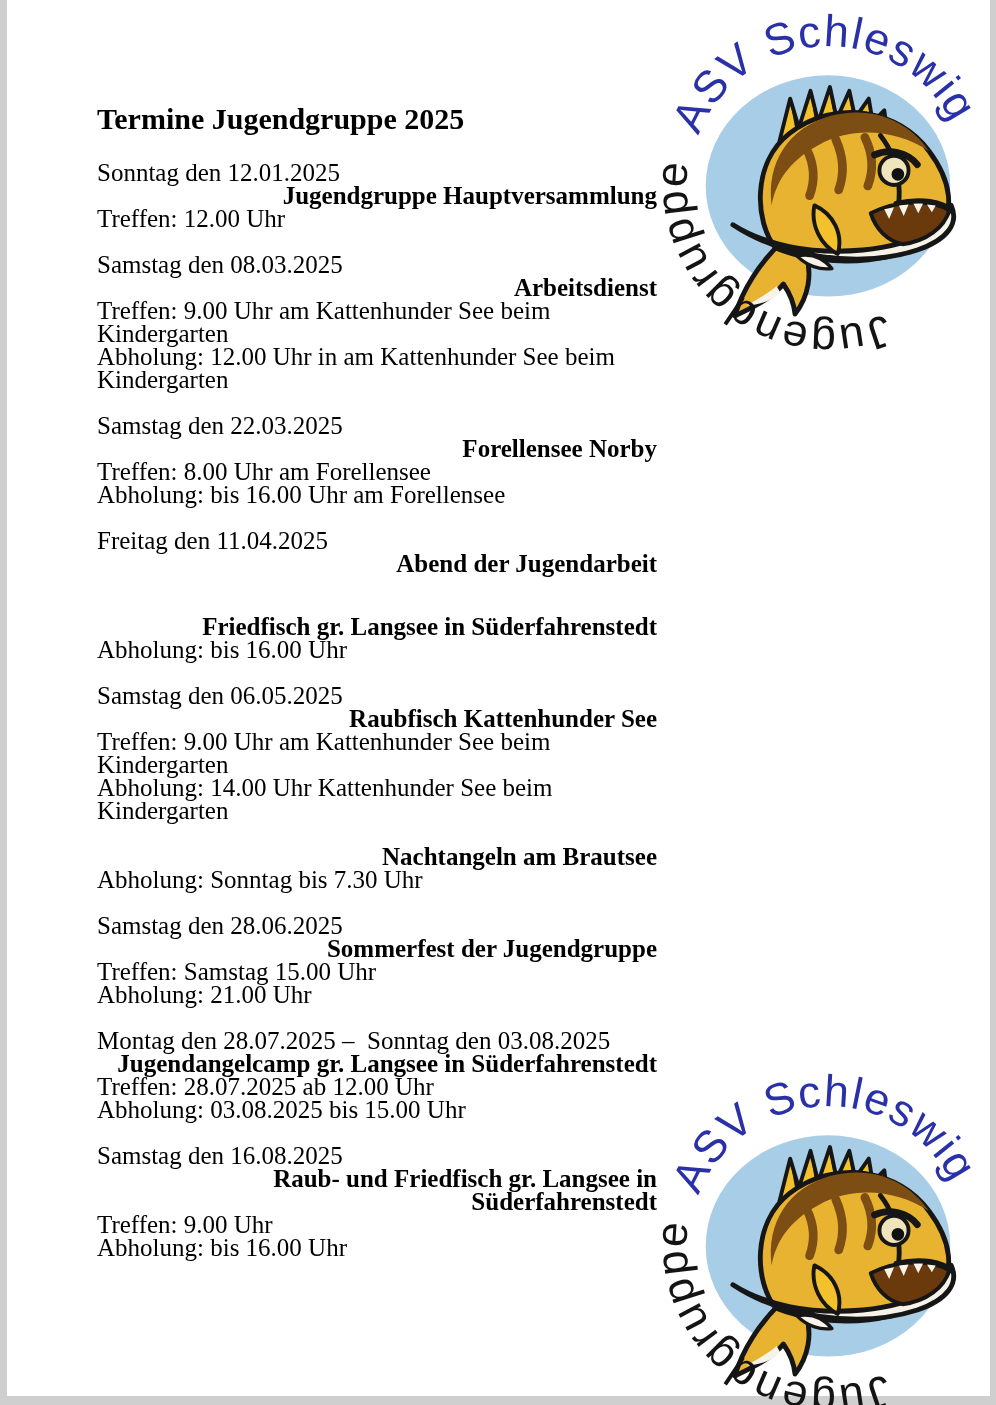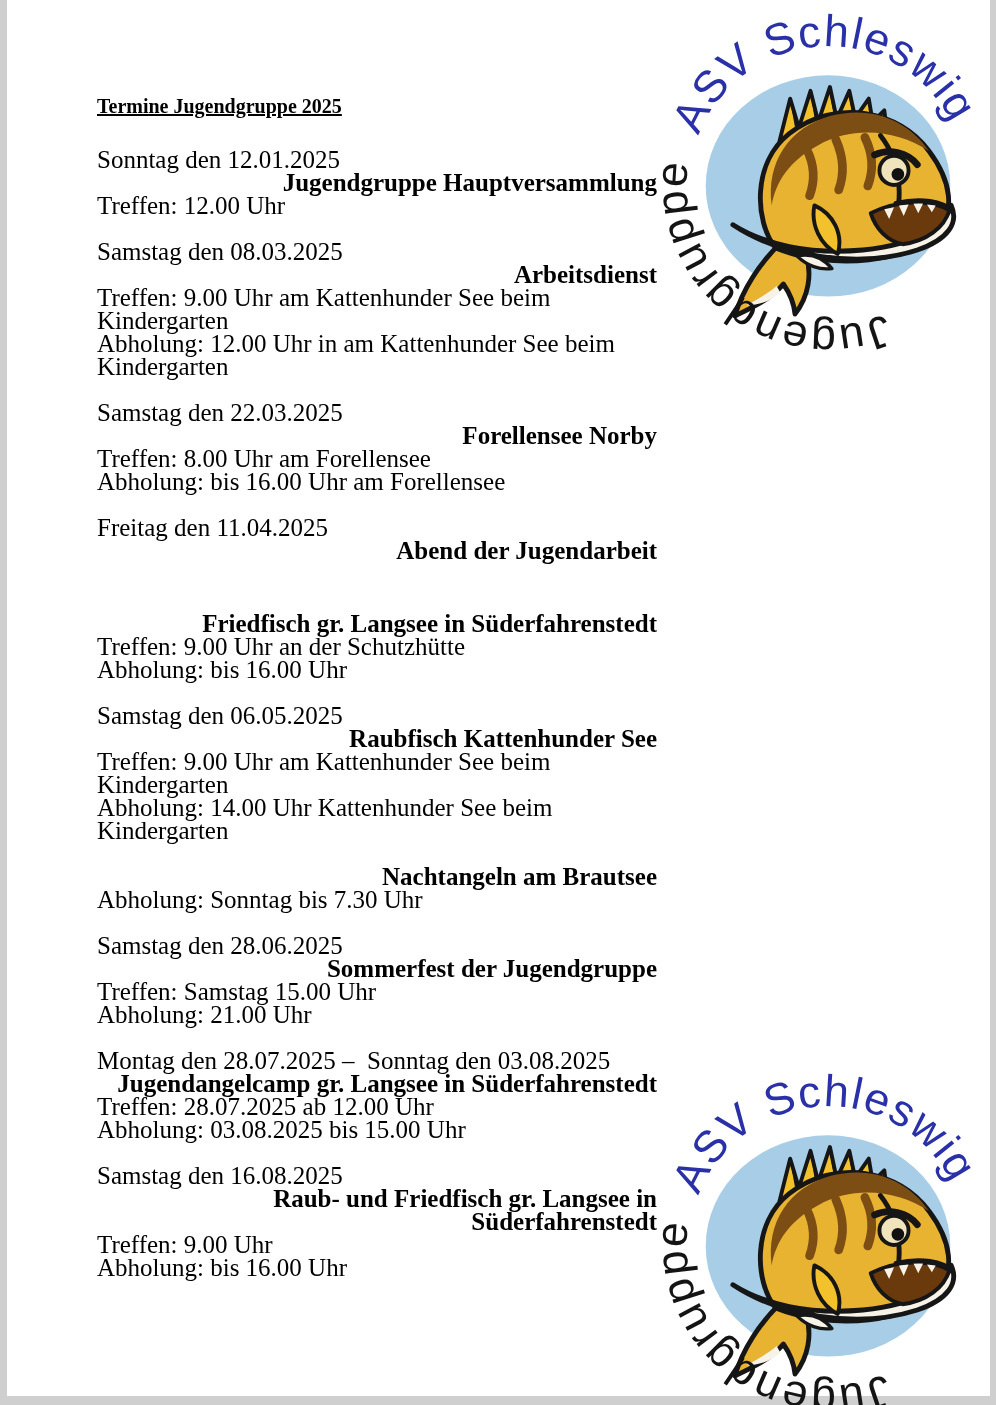--- a/index.html
+++ b/index.html
@@ -7,24 +7,24 @@
     width:996px;height:1405px;position:relative;overflow:hidden;
     background:var(--page-frame,#cfcfcf);
     font-family:"Liberation Serif", serif;color:#000;
   }
   .page{
     position:absolute;left:7px;top:0;width:983px;height:1396px;
     background:#ffffff;
   }
   .content{position:absolute;left:90px;top:93px;width:560px;}
   h1.doc-title{
-    font-size:20px;line-height:26px;font-weight:bold;margin:0 0 29px 0;text-decoration:underline;
+    font-size:30px;line-height:26px;font-weight:bold;margin:13px 0 29px 0;
   }
   .event{margin-bottom:23px;}
-  .event.extra-gap{margin-bottom:50px;}
+  .event.extra-gap{margin-bottom:40px;}
   .event div{font-size:25px;line-height:23px;}
   .event-date{white-space:pre-wrap;}
   .event-name{font-weight:bold;text-align:right;}
   .logo{position:absolute;width:330px;height:340px;}
   .logo-top{left:656px;top:15px;}
   .logo-bottom{left:656px;top:1075px;}
   .logo svg{overflow:visible;display:block;}
   .f-circle{fill:var(--circle-blue,#a8cde7);}
   .logo-arc-text{font-family:"Liberation Sans",sans-serif;}
   .logo-top-text{fill:var(--text-blue,#2a31a8);}
@@ -76,21 +76,20 @@
 
   <div class="event extra-gap">
     <div class="event-date">Freitag den 11.04.2025</div>
     <div class="event-name">Abend der Jugendarbeit</div>
     <div class="event-details"></div>
   </div>
 
   <div class="event">
     <div class="event-name">Friedfisch gr. Langsee in Süderfahrenstedt</div>
     <div class="event-details">
-            <div class="event-line">Treffen: 9.00 Uhr an der Schutzhütte</div>
             <div class="event-line">Abholung: bis 16.00 Uhr</div>
           </div>
   </div>
 
   <div class="event">
     <div class="event-date">Samstag den 06.05.2025</div>
     <div class="event-name">Raubfisch Kattenhunder See</div>
     <div class="event-details">
             <div class="event-line">Treffen: 9.00 Uhr am Kattenhunder See beim Kindergarten</div>
             <div class="event-line">Abholung: 14.00 Uhr Kattenhunder See beim Kindergarten</div>

